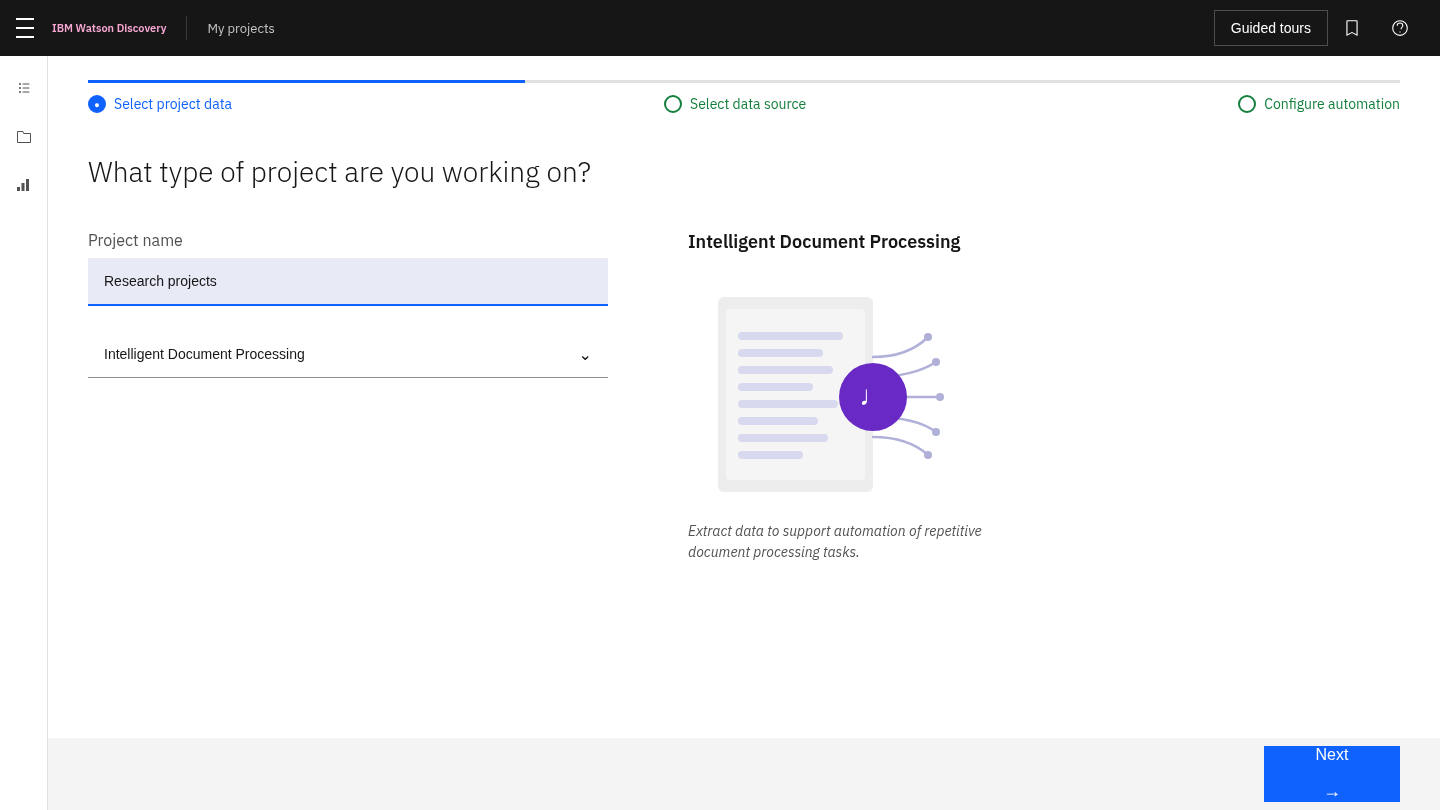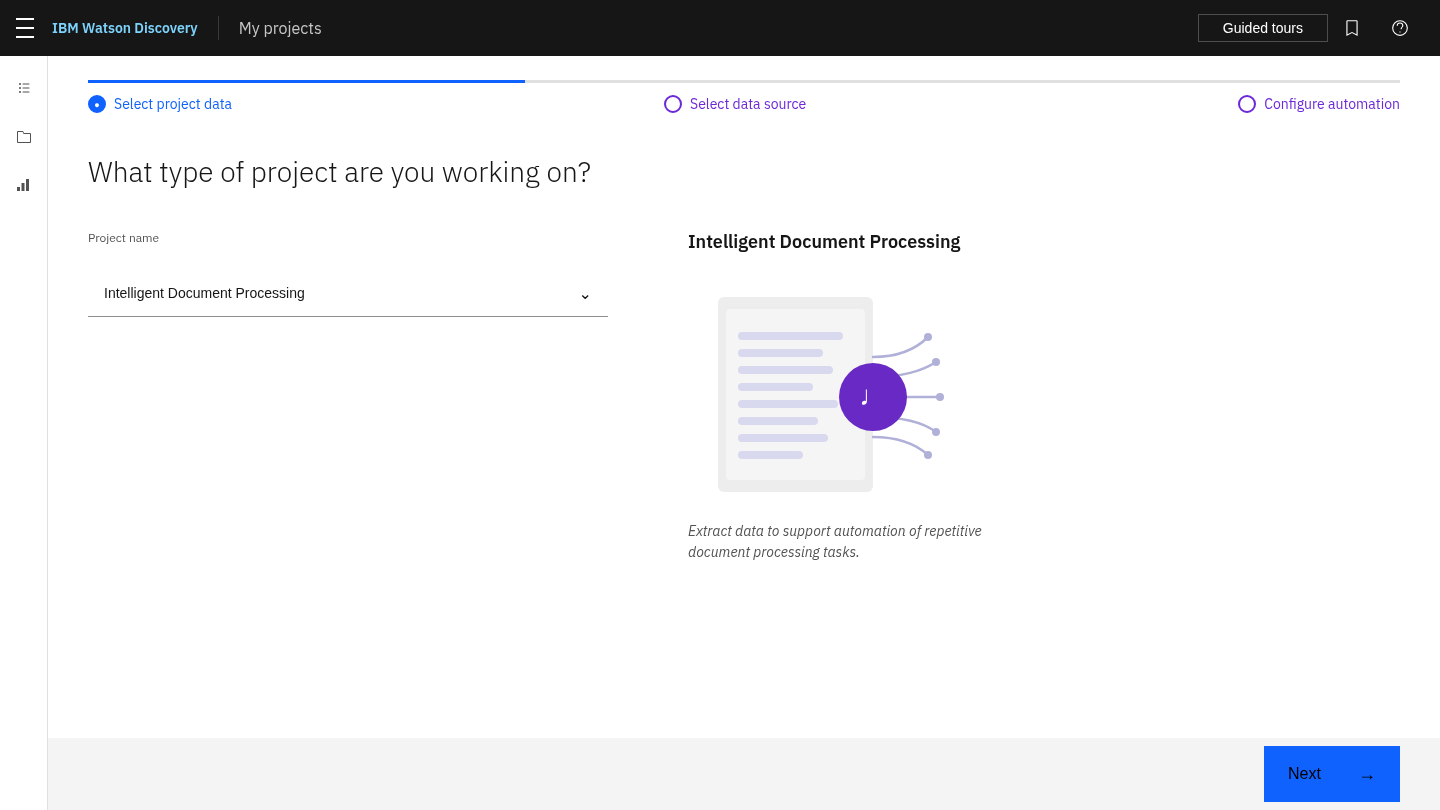--- a/index.html
+++ b/index.html
@@ -19,43 +19,43 @@
     }
     .topbar-menu-icon {
       width: 20px; height: 20px;
       display: flex; flex-direction: column; justify-content: space-between;
       cursor: pointer; margin-right: 16px;
     }
     .topbar-menu-icon span {
       display: block; width: 18px; height: 2px; background: #fff;
     }
     .topbar-title {
-      font-size: 14px;
+      font-size: 11px;
       font-weight: 600;
-      color: #7dd3fc;
+      color: #f9a8d4;
       white-space: nowrap;
     }
     .topbar-divider {
       width: 1px; height: 24px; background: #393939; margin: 0 20px;
     }
     .topbar-subtitle {
-      font-size: 16px; color: #c6c6c6;
+      font-size: 13px; color: #c6c6c6;
     }
     .topbar-right {
       margin-left: auto;
       display: flex; align-items: center; gap: 0;
     }
     .guided-tours-btn {
       background: transparent;
       border: 1px solid #4d4d4d;
       color: #fff;
       font-size: 14px;
-      padding: 8px 24px;
-      cursor: pointer;
-      height: 28px;
+      padding: 8px 16px;
+      cursor: pointer;
+      height: 36px;
       display: flex; align-items: center;
     }
     .topbar-icon-btn {
       background: transparent;
       border: none;
       color: #fff;
       font-size: 18px;
       width: 48px; height: 56px;
       display: flex; align-items: center; justify-content: center;
       cursor: pointer;
@@ -109,21 +109,21 @@
     .steps-progress-segment.active { background: #0f62fe; }
     .steps-progress-segment.inactive { background: #e0e0e0; }
     .steps-labels {
       display: flex; align-items: center;
     }
     .step-label {
       display: flex; align-items: center; gap: 8px;
       font-size: 14px;
     }
     .step-label.active { color: #0f62fe; }
-    .step-label.inactive { color: #6d28d9; }
+    .step-label.inactive { color: #15803d; }
     .step-circle {
       width: 18px; height: 18px;
       border-radius: 50%;
       border: 2px solid currentColor;
       display: flex; align-items: center; justify-content: center;
       font-size: 9px;
       flex-shrink: 0;
     }
     .step-circle.filled {
       background: #0f62fe;
@@ -149,21 +149,21 @@
     .form-left {
       flex: 0 0 520px;
     }
     .form-right {
       flex: 1;
     }
     .field-group {
       margin-bottom: 24px;
     }
     .field-label {
-      font-size: 12px;
+      font-size: 16px;
       color: #525252;
       margin-bottom: 8px;
       display: block;
     }
     .text-input {
       width: 100%;
       height: 48px;
       padding: 0 16px;
       font-size: 14px;
       background: #e8eaf6;
@@ -216,29 +216,30 @@
     .footer-bar {
       background: #f4f4f4;
       height: 72px;
       display: flex; align-items: center; justify-content: flex-end;
       padding: 0 40px;
       position: fixed;
       bottom: 0; left: 48px; right: 0;
     }
     .next-btn {
       background: #0f62fe;
-      color: #000000;
+      color: #ffffff;
       border: none;
       height: 56px;
       padding: 0 24px;
       font-size: 16px;
       cursor: pointer;
       display: flex; align-items: center; gap: 12px;
       min-width: 136px;
       justify-content: space-between;
+      flex-direction: column;
     }
     .next-arrow {
       font-size: 18px;
     }
 
     
     .idp-svg {
       width: 280px; height: 240px;
     }
   </style>
@@ -320,20 +321,21 @@
     </div>
   </div>
 
   <div class="form-area">
     <h1 class="form-title">What type of project are you working on?</h1>
     <div class="form-body">
 
       <div class="form-left">
         <div class="field-group">
           <label class="field-label">Project name</label>
+          <input type="text" class="text-input" value="Research projects" style="">
         </div>
         <div class="field-group">
           <div class="select-wrapper">
             <select class="select-input">
               <option>Intelligent Document Processing</option>
               <option>Document Retrieval</option>
               <option>Conversational Search</option>
               <option>Custom</option>
             </select>
             <span class="select-chevron">⌄</span>

